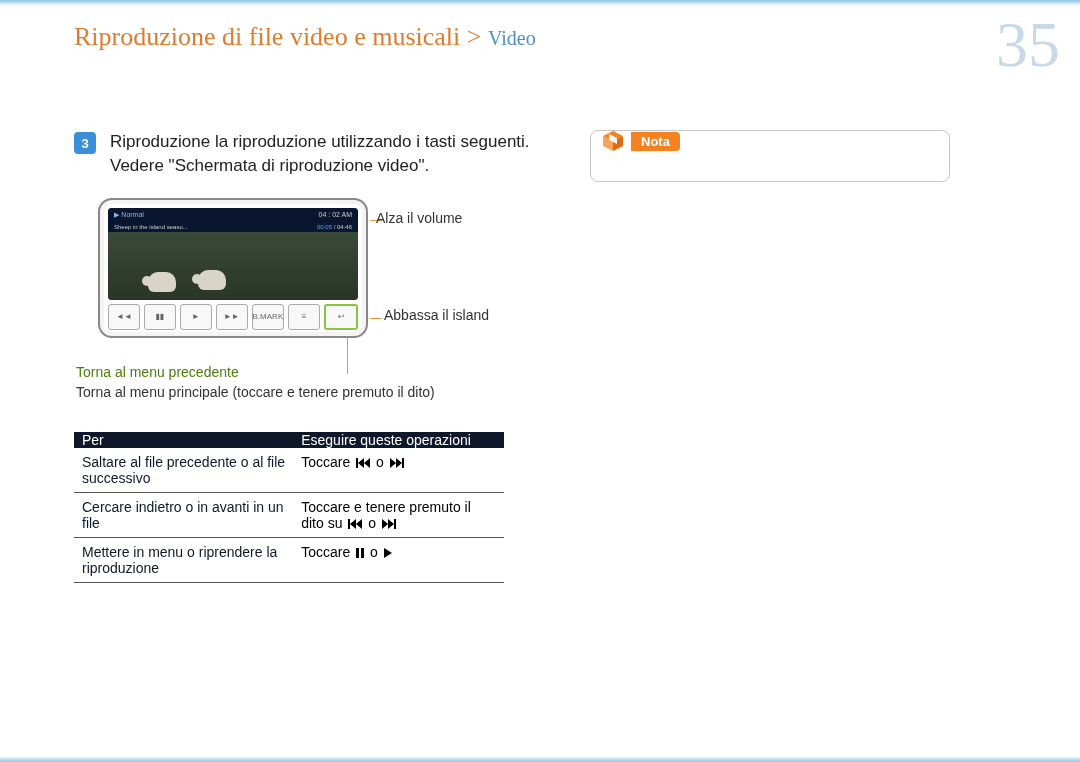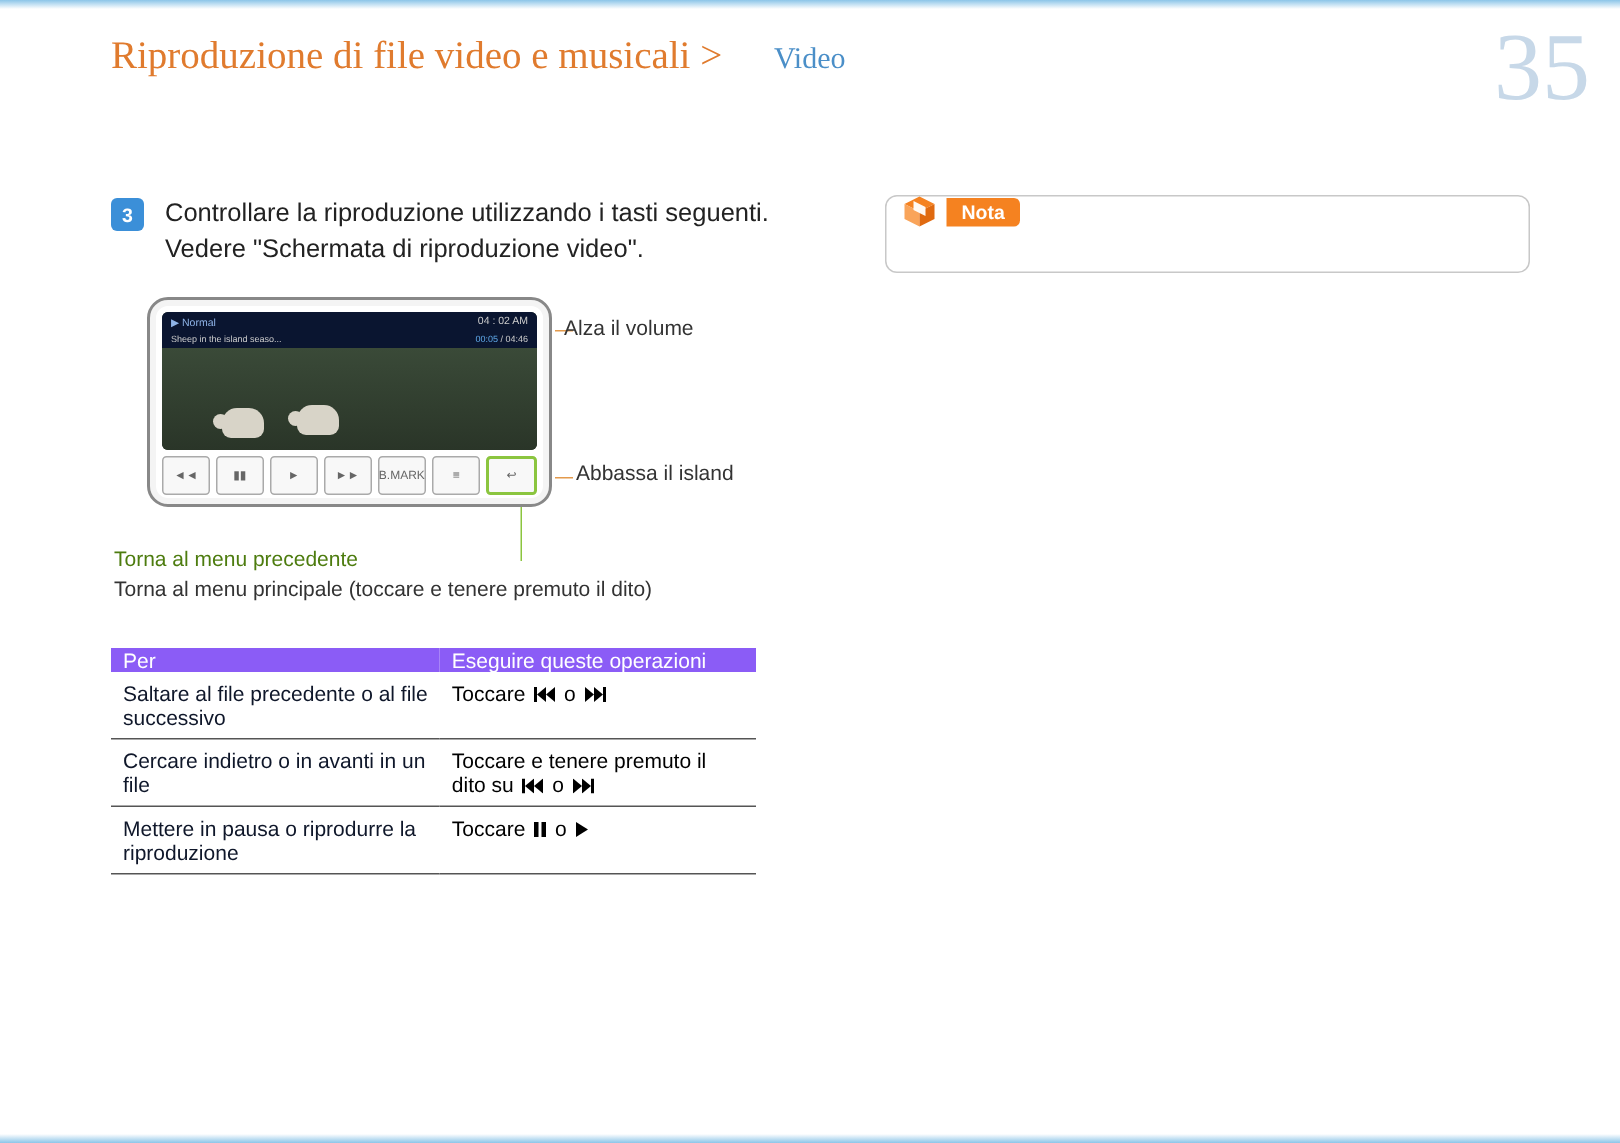--- a/index.html
+++ b/index.html
@@ -21,21 +21,20 @@
     position: absolute;
     top: 22px;
     left: 74px;
     font-family: Georgia, 'Times New Roman', serif;
     font-size: 26px;
     color: #e07b2e;
   }
   .breadcrumb .sub {
     font-size: 20px;
     color: #4b8fc8;
-    margin-left: 28px;
   }
   .page-num {
     position: absolute;
     top: 8px;
     right: 20px;
     font-family: Georgia, serif;
     font-size: 64px;
     color: #c7d8e8;
   }
   .left-col {
@@ -181,21 +180,21 @@
     font-size:14px; color:#333;
   }
 
   .table {
     margin-top: 34px;
     width: 430px;
     border-collapse: collapse;
     font-size: 14px;
   }
   .table th {
-    background: #8b5cf6;
+    background: #0f172a;
     color: #fff;
     text-align: left;
     padding: 0 8px;
     font-weight: normal;
     border: none;
   }
   .table td {
     padding: 6px 8px;
     border-bottom: 1px solid #555;
     vertical-align: top;
@@ -204,21 +203,21 @@
   .icon-sm {
     display:inline-block;
     vertical-align:middle;
     margin:0 2px;
   }
 
   .right-col {
     position: absolute;
     left: 590px;
     top: 130px;
-    width: 430px;
+    width: 360px;
   }
   .nota-box {
     border: 1px solid #c8c8c8;
     border-radius: 8px;
     padding: 12px 14px 16px 14px;
     background:#fff;
     position:relative;
   }
   .nota-head {
     position:absolute;
@@ -271,21 +270,21 @@
 <div class="page-num">35</div>
 
 <div class="breadcrumb">
   <span>Riproduzione di file video e musicali &gt;</span>
   <span class="sub">Video</span>
 </div>
 
 <div class="left-col">
   <div class="step-row">
     <div class="step-num">3</div>
-    <div class="step-text">Controllare la riproduzione utilizzando i tasti seguenti. Vedere "Schermata di riproduzione video".</div>
+    <div class="step-text">Riproduzione la riproduzione utilizzando i tasti seguenti. Vedere "Schermata di riproduzione video".</div>
   </div>
 
   <div class="device-area">
     <div class="device">
       <div class="screen">
         <div class="screen-bar">
           <span>▶  Normal</span>
           <span class="r">04 : 02 AM</span>
         </div>
         <div class="timebar">
@@ -347,21 +346,21 @@
               <polygon points="8,0 2,5 8,10" fill="#000"></polygon>
               <polygon points="14,0 8,5 14,10" fill="#000"></polygon>
             </svg><span> o </span><svg class="icon-sm" width="14" height="10">
               <polygon points="0,0 6,5 0,10" fill="#000"></polygon>
               <polygon points="6,0 12,5 6,10" fill="#000"></polygon>
               <rect x="12" y="0" width="2" height="10" fill="#000"></rect>
             </svg>
       </td>
     </tr>
     <tr>
-      <td class="act">Mettere in pausa o riprodurre la riproduzione</td>
+      <td class="act">Mettere in menu o riprendere la riproduzione</td>
       <td>
         <span>Toccare </span><svg class="icon-sm" width="8" height="10">
               <rect x="0" y="0" width="3" height="10" fill="#000"></rect>
               <rect x="5" y="0" width="3" height="10" fill="#000"></rect>
             </svg><span> o </span><svg class="icon-sm" width="8" height="10">
               <polygon points="0,0 8,5 0,10" fill="#000"></polygon>
             </svg>
       </td>
     </tr>
   </tbody>

